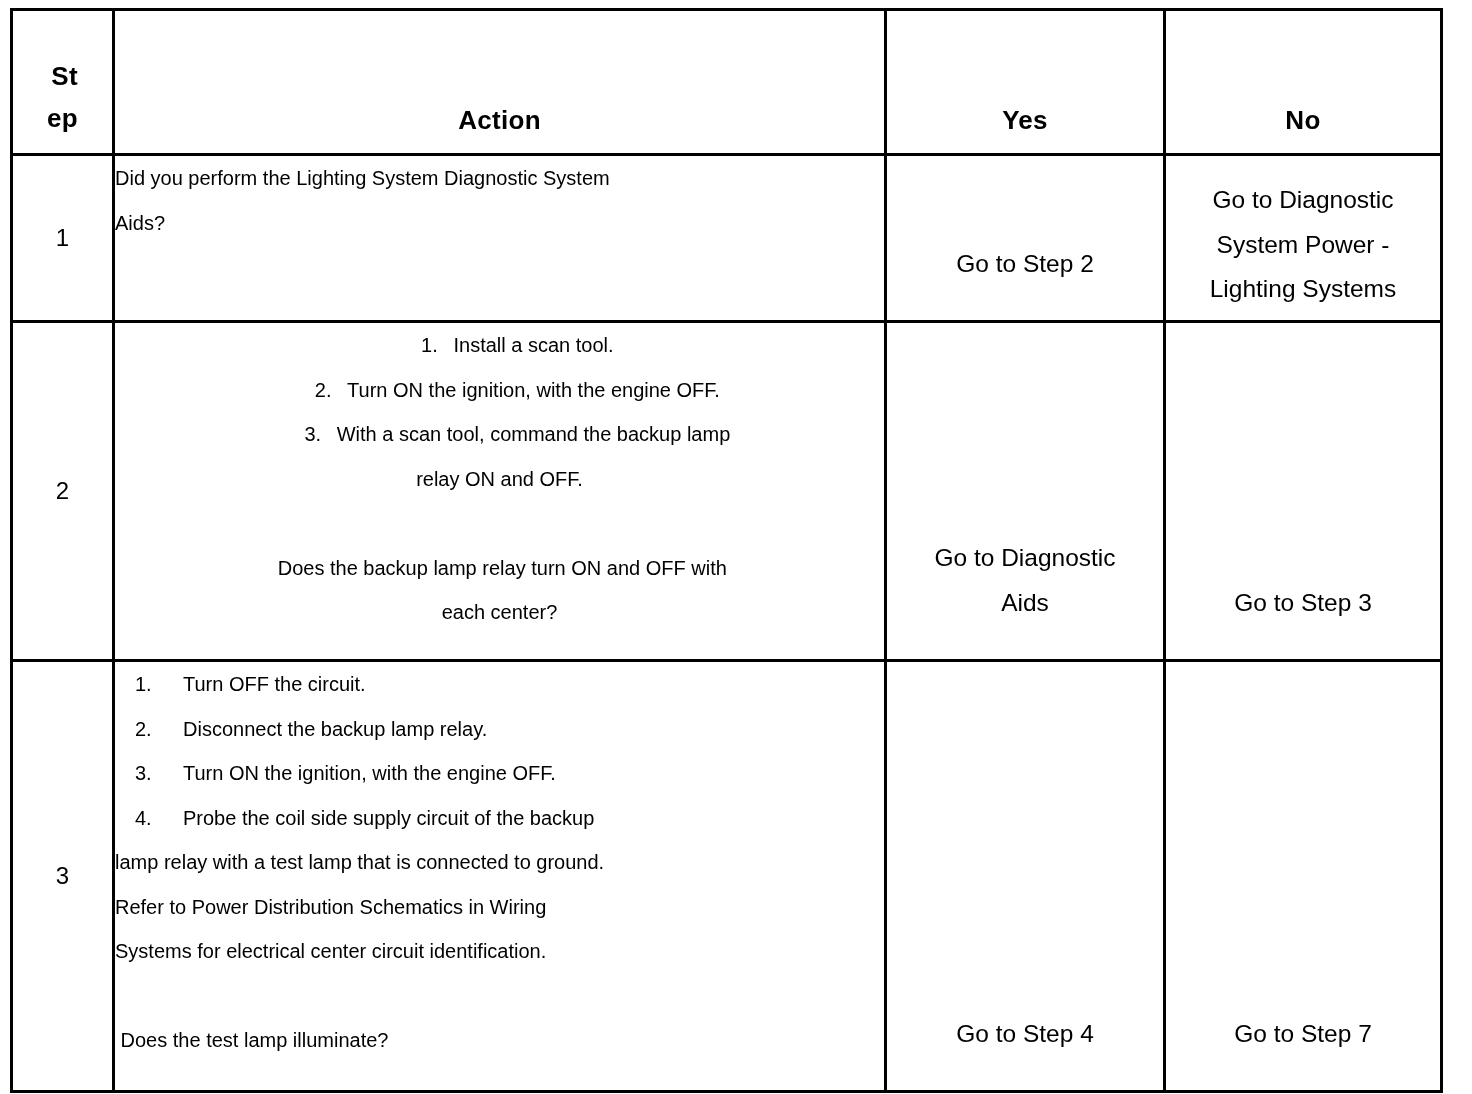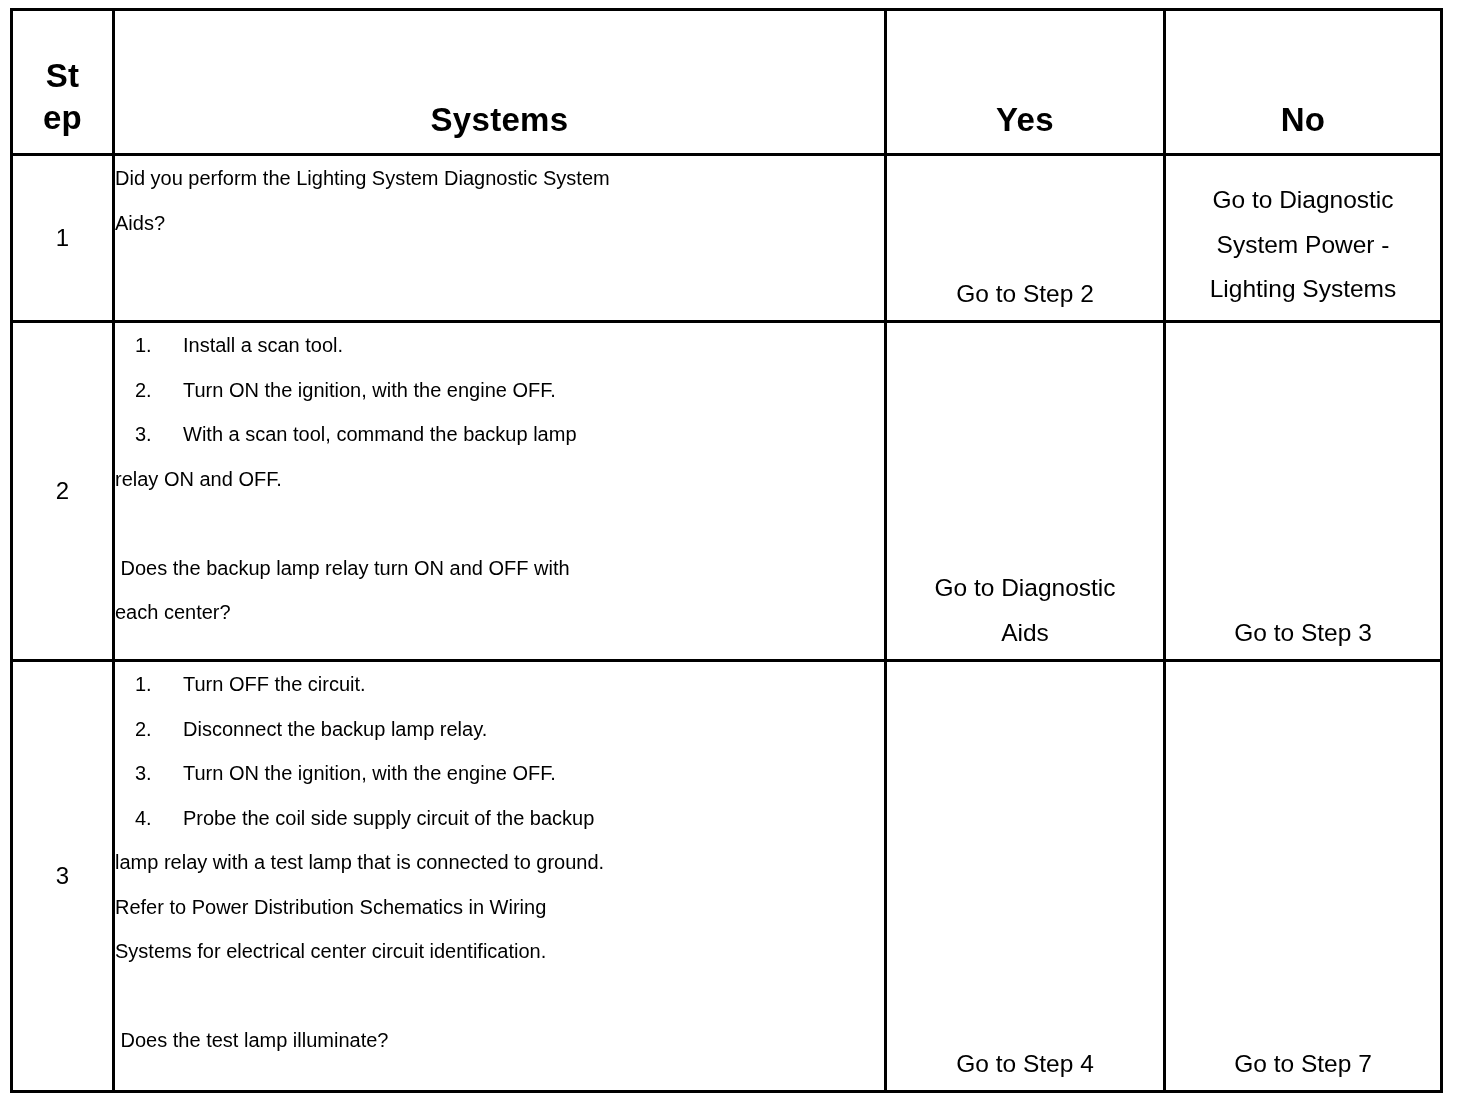--- a/index.html
+++ b/index.html
@@ -53,24 +53,24 @@
   }
   .hdr-inner {
     height: 142px;
     display: flex;
     align-items: flex-end;
     justify-content: center;
     padding-bottom: 14px;
     box-sizing: border-box;
   }
   .hdr-text {
-    font-size: 33px;
+    font-size: 26px;
     font-weight: bold;
     line-height: 38px;
-    text-align: center;
+    text-align: right;
     letter-spacing: 0.3px;
   }
   .hdr-step .hdr-text { line-height: 42px; }
 
   
   .step-cell {
     text-align: center;
     font-size: 24px;
     line-height: 30px;
   }
@@ -107,30 +107,30 @@
     line-height: 44.5px;
     text-align: center;
   }
   .ans-inner {
     height: 100%;
     display: flex;
     flex-direction: column;
     justify-content: flex-end;
     align-items: center;
     box-sizing: border-box;
-    padding: 22px 6px 4px 6px;
+    padding: 22px 6px 34px 6px;
   }
   .ans-inner.top {
     justify-content: flex-start;
   }
   .ans-line { white-space: pre; }
 
   
   .row-1 td { height: 164px; }
-  .row-2 td { height: 336px; }
+  .row-2 td { height: 336px; text-align: center; }
   .row-3 td { height: 428px; }
 
   .row-1 .step-inner { height: 164px; }
   .row-2 .step-inner { height: 336px; }
   .row-3 .step-inner { height: 428px; }
   .row-1 .ans-inner  { height: 164px; }
   .row-2 .ans-inner  { height: 336px; }
   .row-3 .ans-inner  { height: 428px; }
 
   .row-3 td { border-bottom-width: 5px; }
@@ -152,21 +152,21 @@
         <td class="hdr-step">
           <div class="hdr-inner">
             <div class="hdr-text">
               <div>St</div>
               <div>ep</div>
             </div>
           </div>
         </td>
         <td>
           <div class="hdr-inner">
-            <div class="hdr-text">Systems</div>
+            <div class="hdr-text">Action</div>
           </div>
         </td>
         <td>
           <div class="hdr-inner">
             <div class="hdr-text">Yes</div>
           </div>
         </td>
         <td>
           <div class="hdr-inner">
             <div class="hdr-text">No</div>

